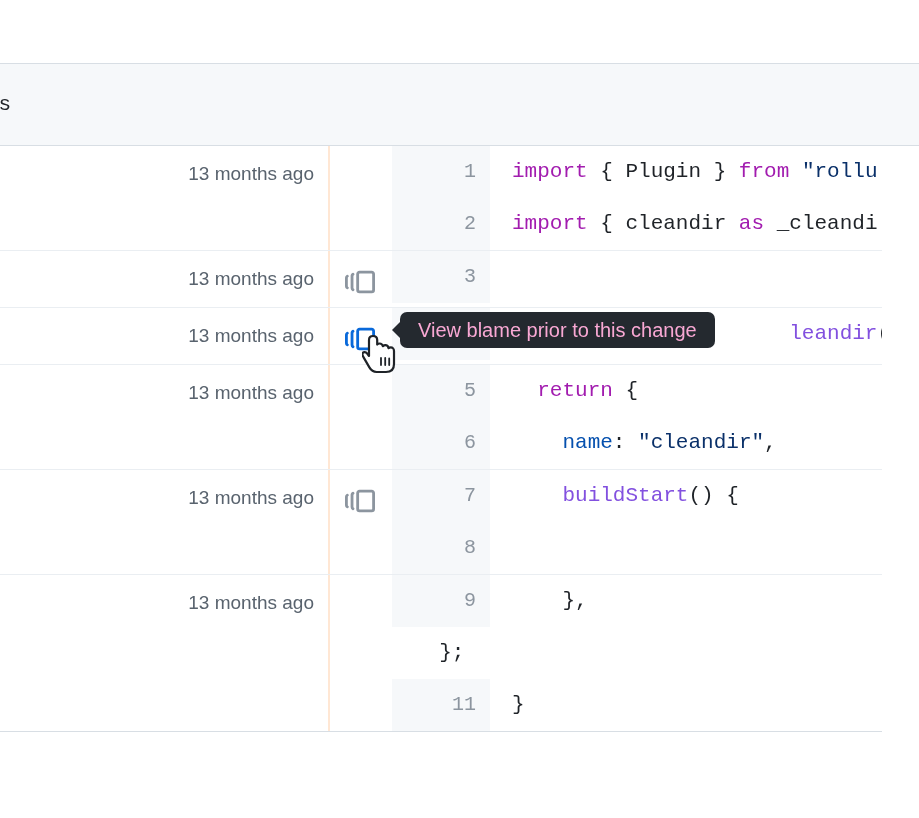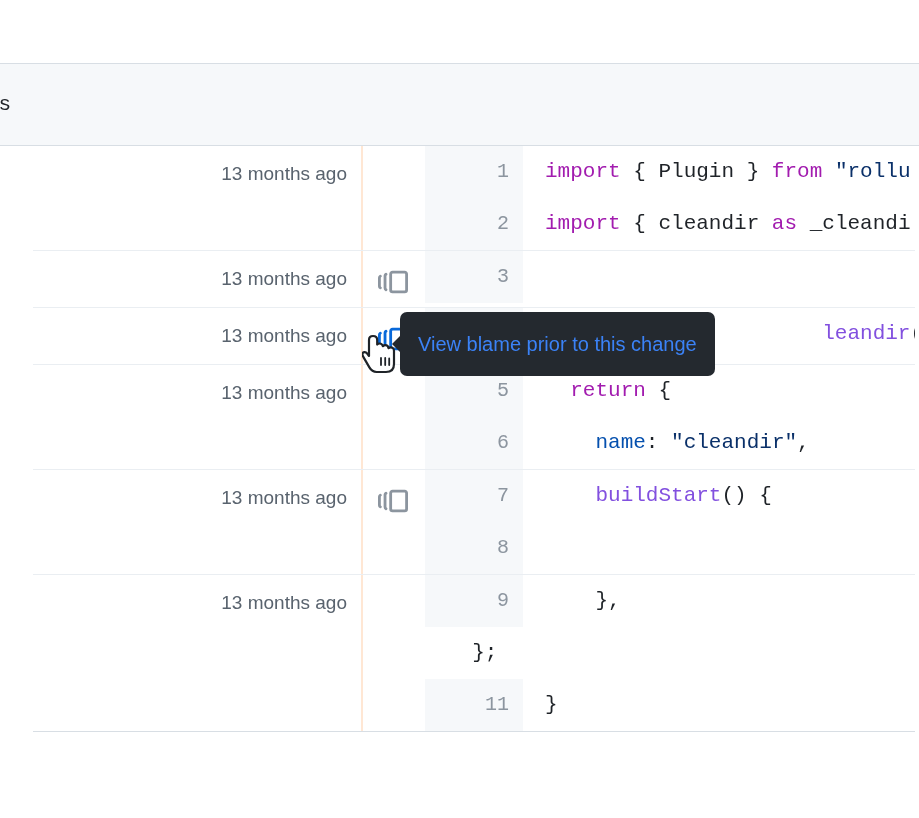--- a/index.html
+++ b/index.html
@@ -25,21 +25,20 @@
     font-size: 21px; color: #1f2328;
     margin-left: -52px;   
     white-space: nowrap;
   }
 
   
   .blame-table {
     position: absolute; left: 0; top: 146px; width: 882px;
     border-bottom: 1px solid #d8dee4;
     background: #ffffff;
-    margin-left: 33px;
   }
   .blame-group {
     position: relative;
     display: flex;
     border-bottom: 1px solid #eaeef2;
     background: #ffffff;
   }
   .blame-group:last-child { border-bottom: none; }
 
   
@@ -96,22 +95,22 @@
   
   .tk-kw   { color: #a21caf; }
   .tk-str  { color: #0a3069; }
   .tk-fn   { color: #8250df; }
   .tk-prop { color: #0550ae; }
   .tk-pun  { color: #1f2328; }
 
   
   .tooltip {
     position: absolute; left: 400px; top: 312px;
-    height: 64px;
-    background: #24292f; color: #3b82f6;
+    height: 36px;
+    background: #24292f; color: #f9a8d4;
     border-radius: 7px;
     padding: 0 18px;
     display: flex; align-items: center;
     font-size: 20px; white-space: nowrap;
     z-index: 40;
   }
   .tooltip::before {
     content: ""; position: absolute;
     left: -8px; top: 50%; transform: translateY(-50%);
     width: 0; height: 0;

